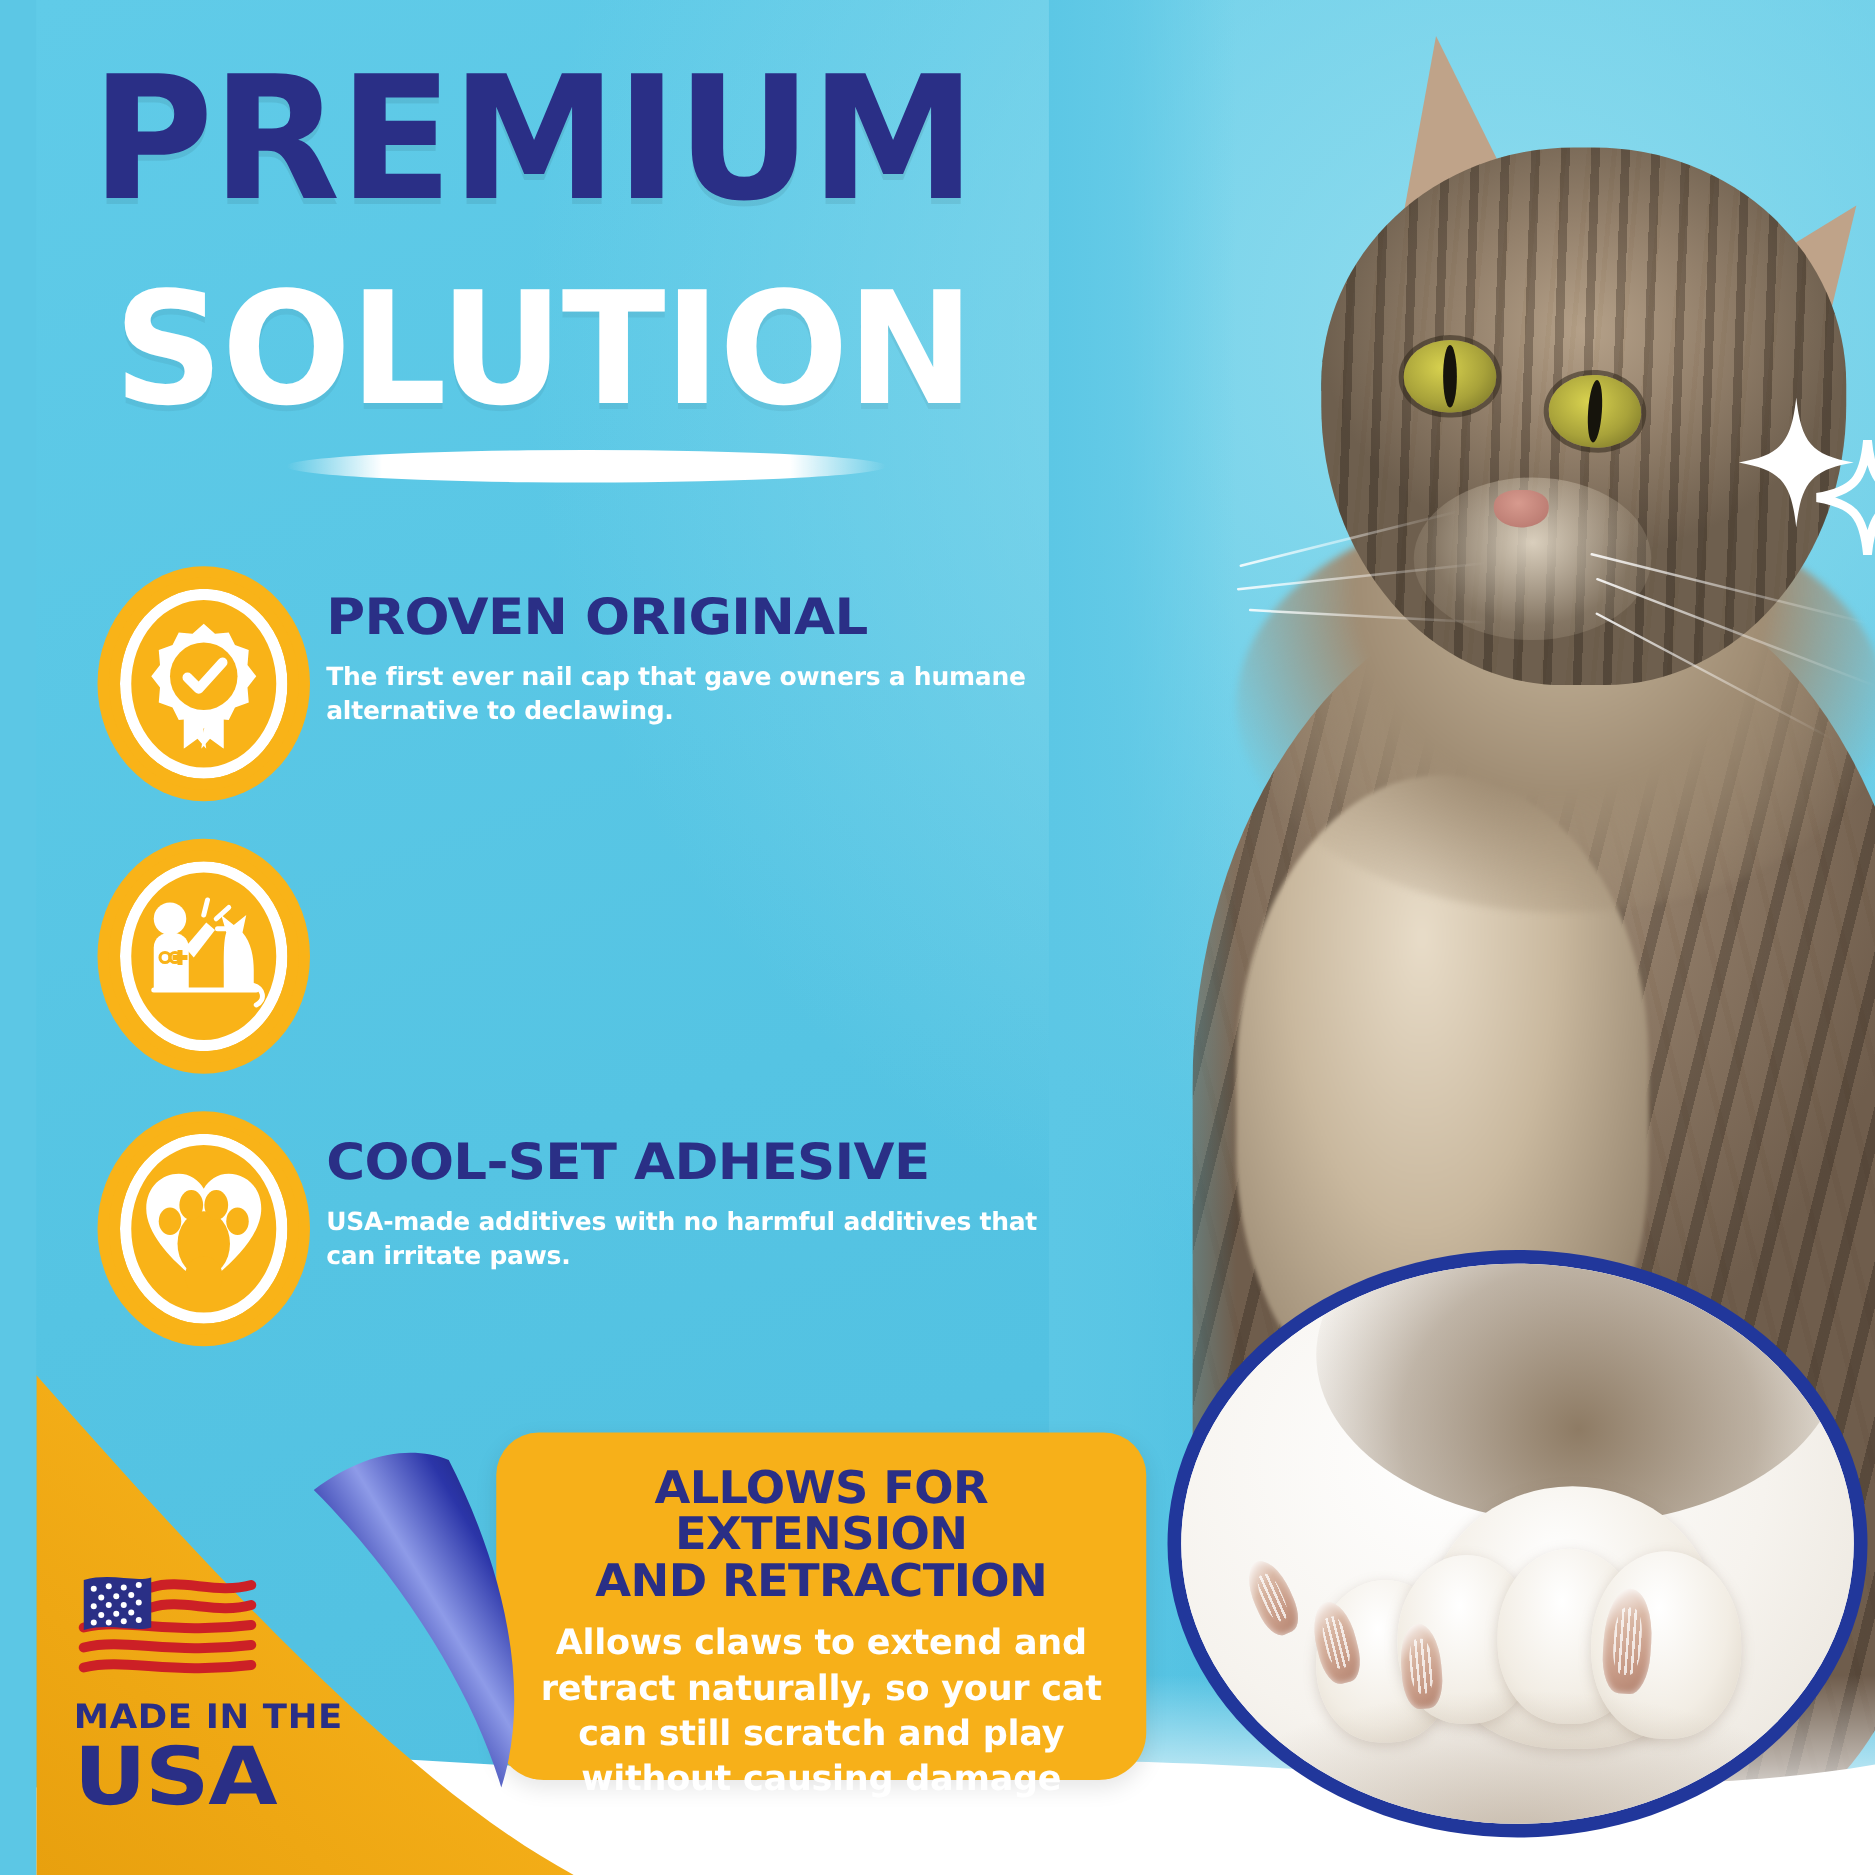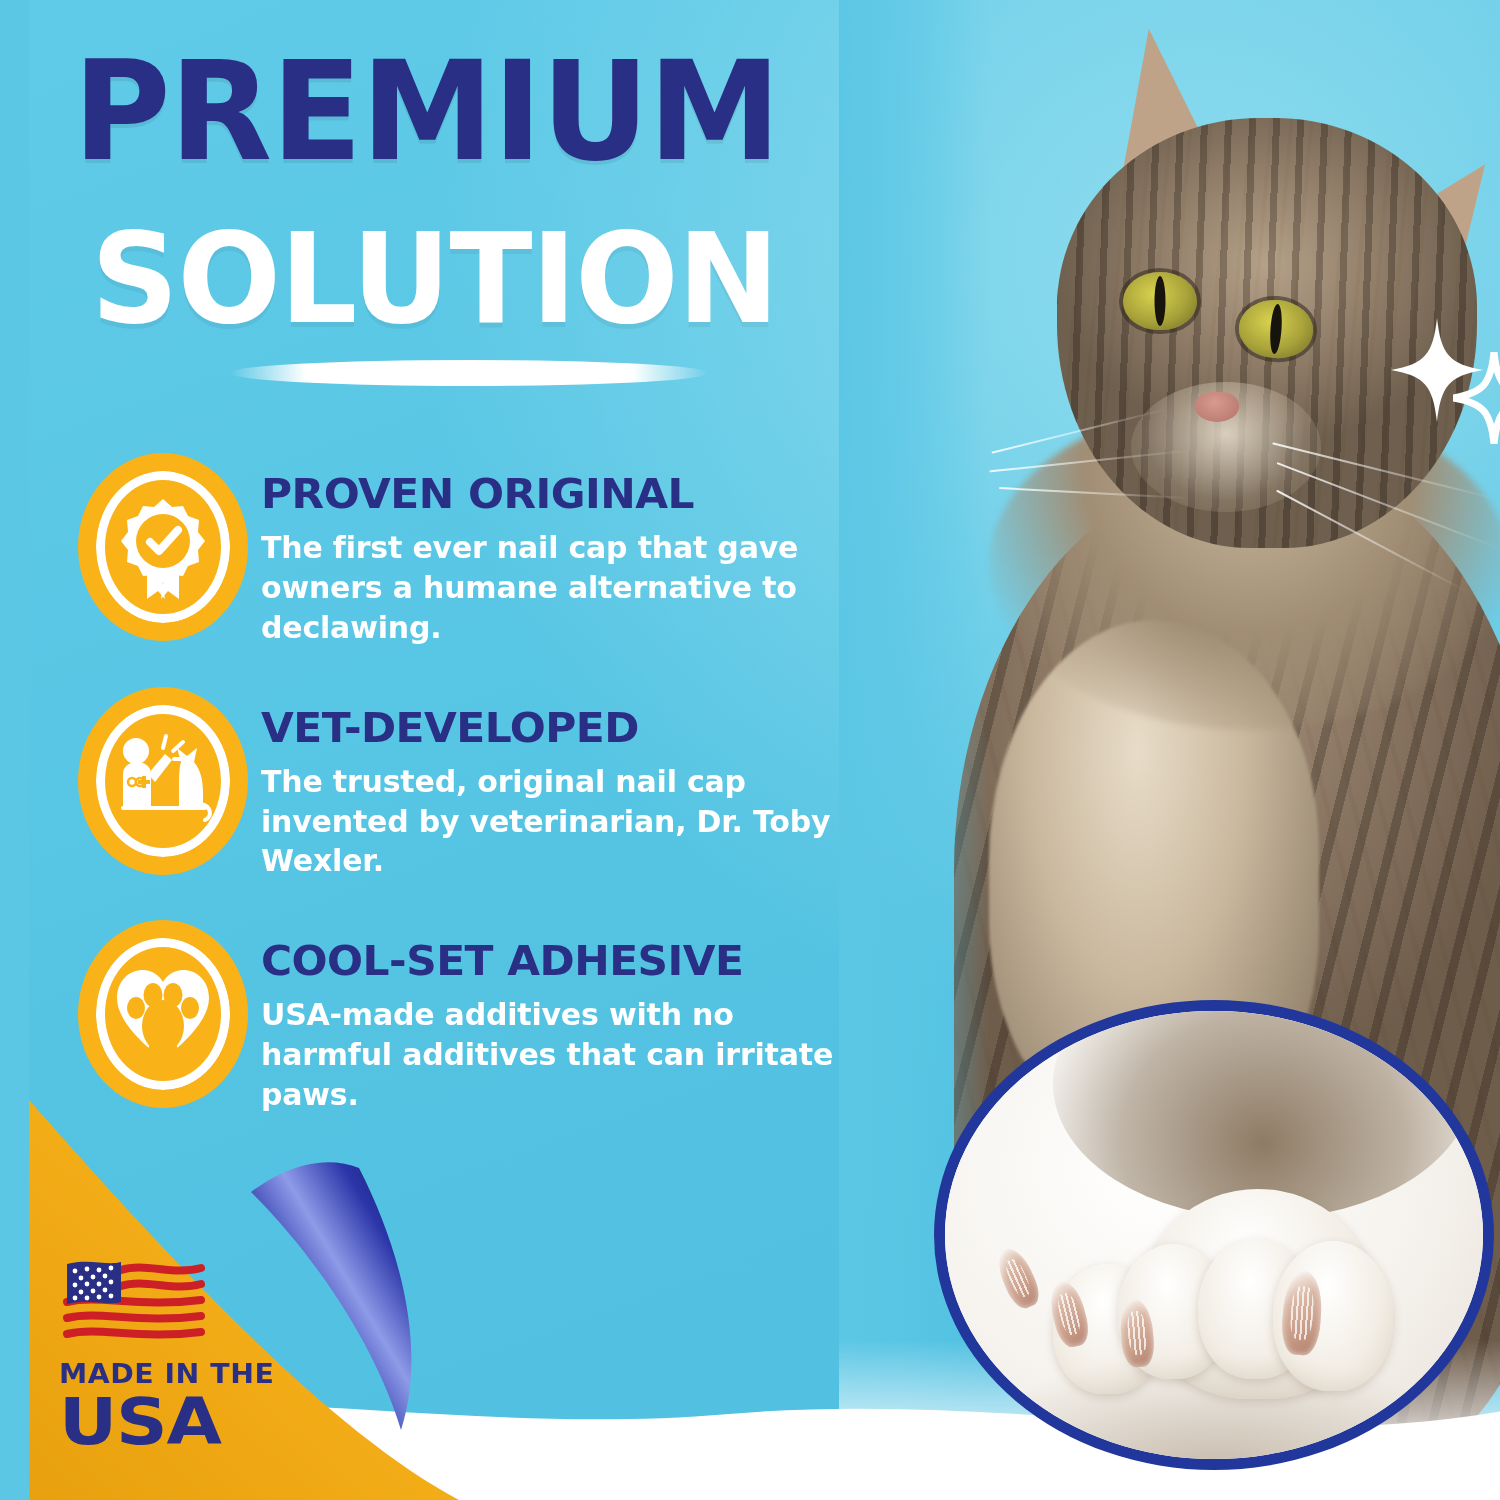--- a/index.html
+++ b/index.html
@@ -162,21 +162,21 @@
   .feature .txt { padding-top:12px; }
   .feature h3 {
     font-family:"DejaVu Sans", sans-serif;
     font-weight:700; font-size:40px; line-height:1;
     color:#2A2F86; letter-spacing:-.5px;
     transform:scaleX(1.06); transform-origin:left center;
     margin-bottom:14px;
   }
   .feature p {
     font-family:"DejaVu Sans", sans-serif;
-    font-weight:700; font-size:30px; line-height:1.33;
+    font-weight:700; font-size:20px; line-height:1.33;
     color:#FFFFFF; max-width:600px;
     letter-spacing:-.2px;
   }
 
   
   .paw-inset {
     position:absolute; left:905px; top:1000px;
     width:560px; height:470px;
     border-radius:50%;
     border:11px solid #21379B;
@@ -328,24 +328,20 @@
             <path d="M70 30 L66 16 L76 24 L86 16 L83 30 C90 38 92 50 92 60 L92 76 L68 76 L68 58 C68 46 68 36 70 30 Z" fill="#FFFFFF"></path>
             <path d="M90 72 C100 74 102 84 94 88" fill="none" stroke="#FFFFFF" stroke-width="4" stroke-linecap="round"></path>
             <rect x="10" y="74" width="86" height="4" rx="2" fill="#FFFFFF"></rect>
             <circle cx="21" cy="50" r="4" fill="none" stroke="#F9B318" stroke-width="2.5"></circle>
             <circle cx="29" cy="50" r="4" fill="none" stroke="#F9B318" stroke-width="2.5"></circle>
             <rect x="31" y="44" width="4" height="12" fill="#F9B318"></rect>
             <rect x="27" y="48" width="12" height="4" fill="#F9B318"></rect>
           </svg>
         </div>
       </div>
-      <div class="txt">
-        <h3>VET-DEVELOPED</h3>
-        <p>The trusted, original nail cap invented by veterinarian, Dr. Toby Wexler.</p>
-      </div>
     </div>
 
     <div class="feature">
       <div class="badge">
         <div class="badge-ring">
           <svg width="100" height="96" viewBox="0 0 100 96">
             <path d="M50 93 C50 93 4 62 4 32 C4 14 17 4 30 4 C39 4 46 9 50 16 C54 9 61 4 70 4 C83 4 96 14 96 32 C96 62 50 93 50 93 Z" fill="#FFFFFF"></path>
             <ellipse cx="50" cy="60" rx="21" ry="26" fill="#F9B318"></ellipse>
             <ellipse cx="50" cy="86" rx="15" ry="16" fill="#F9B318"></ellipse>
             <ellipse cx="23" cy="42" rx="9" ry="11" fill="#F9B318"></ellipse>
@@ -377,20 +373,27 @@
       <div class="pad" style="left:255px;top:230px;width:115px;height:140px;"></div>
       <div class="pad" style="left:330px;top:232px;width:120px;height:150px;"></div>
       <div class="claw" style="left:60px;top:238px;width:30px;height:62px;transform:rotate(-24deg);"></div>
       <div class="claw" style="left:110px;top:272px;width:32px;height:66px;transform:rotate(-14deg);"></div>
       <div class="claw" style="left:178px;top:290px;width:32px;height:68px;transform:rotate(-5deg);"></div>
       <div class="claw" style="left:340px;top:262px;width:38px;height:84px;transform:rotate(4deg);"></div>
       <div style="position:absolute;left:0;bottom:-10px;width:100%;height:120px;background:radial-gradient(ellipse at 50% 100%, rgba(150,128,104,.45) 0%, rgba(150,128,104,0) 70%);"></div>
     </div>
   </div>
 
+  <div class="callout">
+    <h4>
+      <span>ALLOWS FOR EXTENSION</span><br>
+      <span>AND RETRACTION</span>
+    </h4>
+    <p>Allows claws to extend and retract naturally, so your cat can still scratch and play without causing damage</p>
+  </div>
 
   <svg class="curl" viewBox="0 0 430 400">
     <defs>
       <linearGradient id="curlGrad" x1="0" y1="1" x2="1" y2="0">
         <stop offset="0%" stop-color="#1B2270"></stop>
         <stop offset="38%" stop-color="#2B35A8"></stop>
         <stop offset="58%" stop-color="#8E9BE8"></stop>
         <stop offset="78%" stop-color="#2B35A8"></stop>
         <stop offset="100%" stop-color="#151B5E"></stop>
       </linearGradient>

